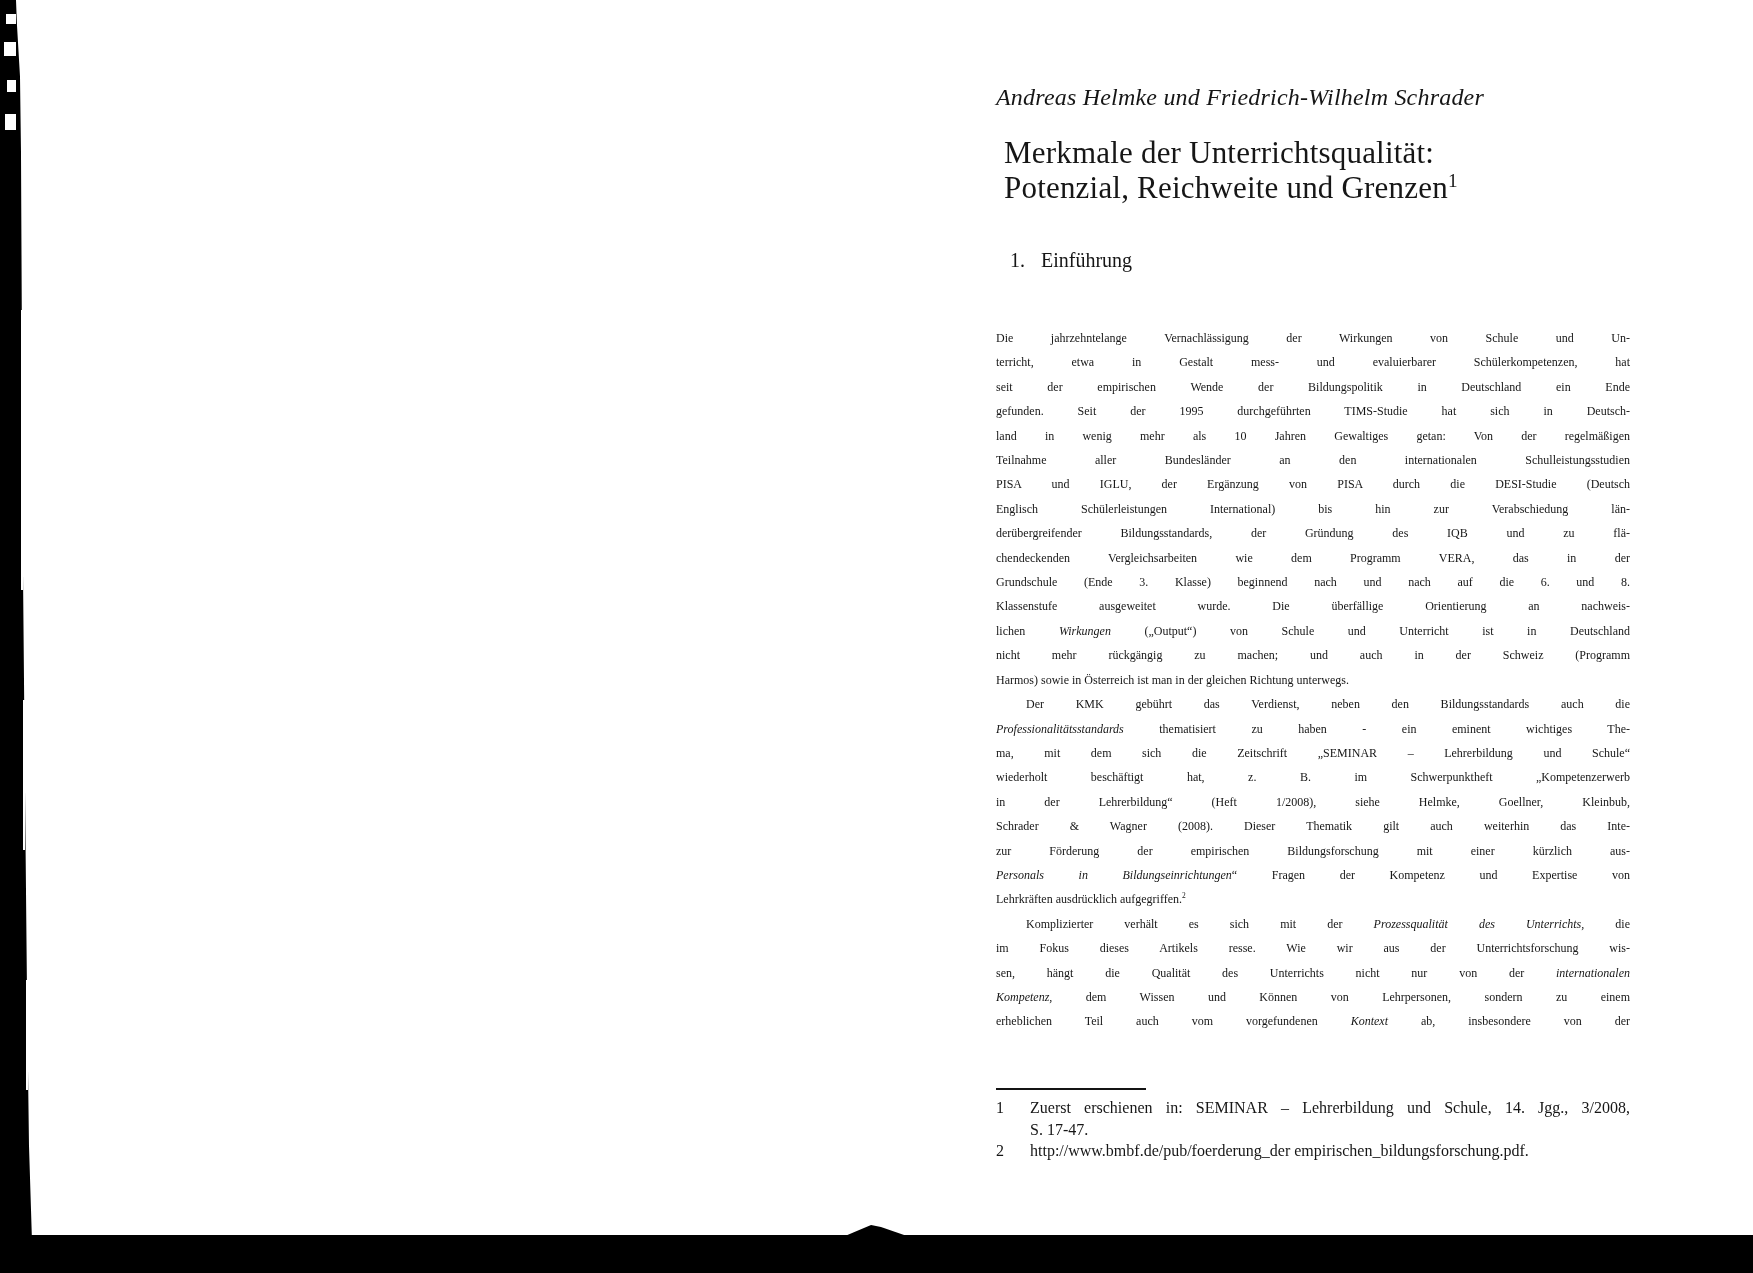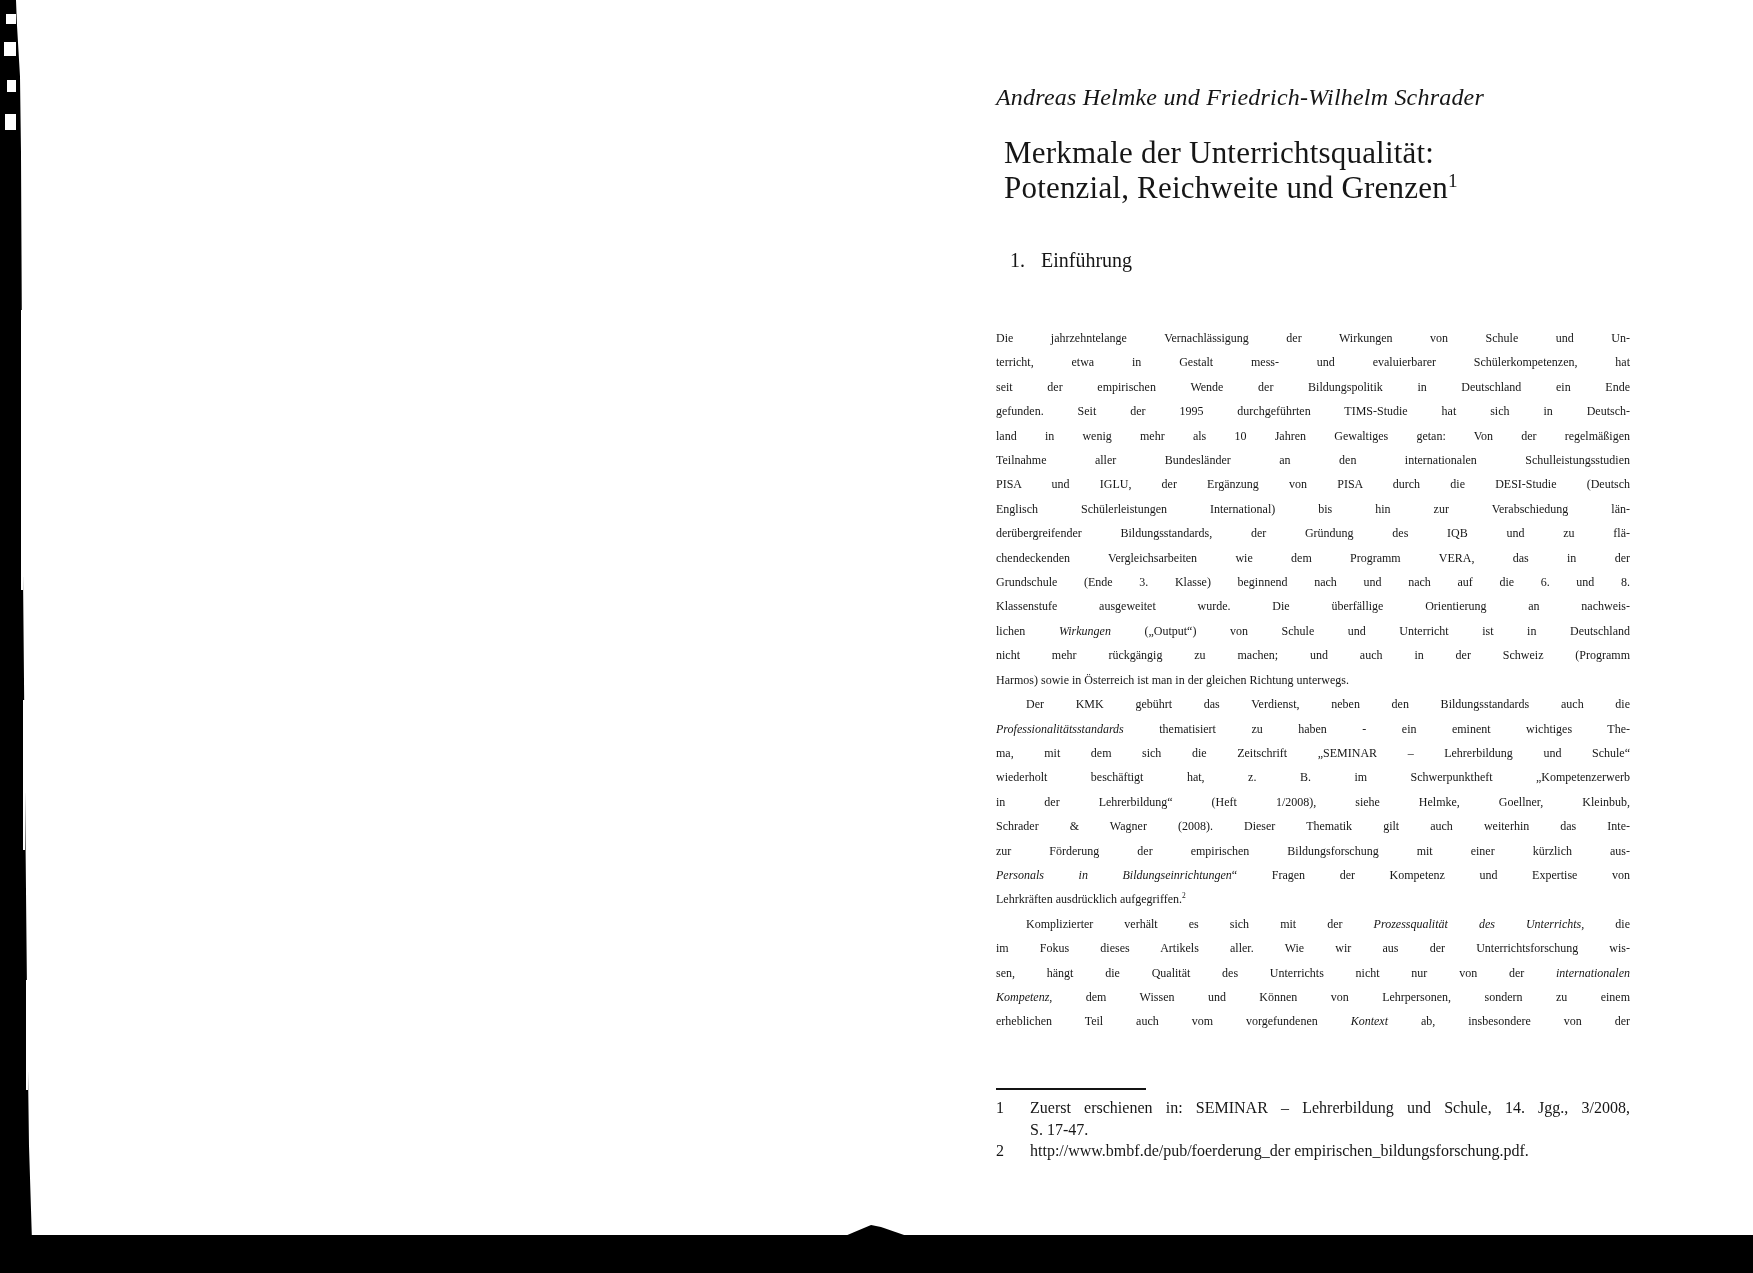--- a/index.html
+++ b/index.html
@@ -146,21 +146,21 @@
           <div class="line">ma, mit dem sich die Zeitschrift „SEMINAR – Lehrerbildung und Schule“</div>
           <div class="line">wiederholt beschäftigt hat, z. B. im Schwerpunktheft „Kompetenzerwerb</div>
           <div class="line">in der Lehrerbildung“ (Heft 1/2008), siehe Helmke, Goellner, Kleinbub,</div>
           <div class="line">Schrader &amp; Wagner (2008). Dieser Thematik gilt auch weiterhin das Inte-</div>
           <div class="line">zur Förderung der empirischen Bildungsforschung mit einer kürzlich aus-</div>
           <div class="line"><em>Personals in Bildungseinrichtungen</em>“ Fragen der Kompetenz und Expertise von</div>
           <div class="line">Lehrkräften ausdrücklich aufgegriffen.<sup>2</sup></div>
         </div>
       <div class="para indent justify-last">
           <div class="line">Komplizierter verhält es sich mit der <em>Prozessqualität des Unterrichts</em>, die</div>
-          <div class="line">im Fokus dieses Artikels aller. Wie wir aus der Unterrichtsforschung wis-</div>
+          <div class="line">im Fokus dieses Artikels resse. Wie wir aus der Unterrichtsforschung wis-</div>
           <div class="line">sen, hängt die Qualität des Unterrichts nicht nur von der <em>internationalen</em></div>
           <div class="line"><em>Kompetenz</em>, dem Wissen und Können von Lehrpersonen, sondern zu einem</div>
           <div class="line">erheblichen Teil auch vom vorgefundenen <em>Kontext</em> ab, insbesondere von der</div>
         </div>
     </div>
 
     <div class="footnotes">
       <div class="fn-divider"></div>
 
       <div class="fn-item">

